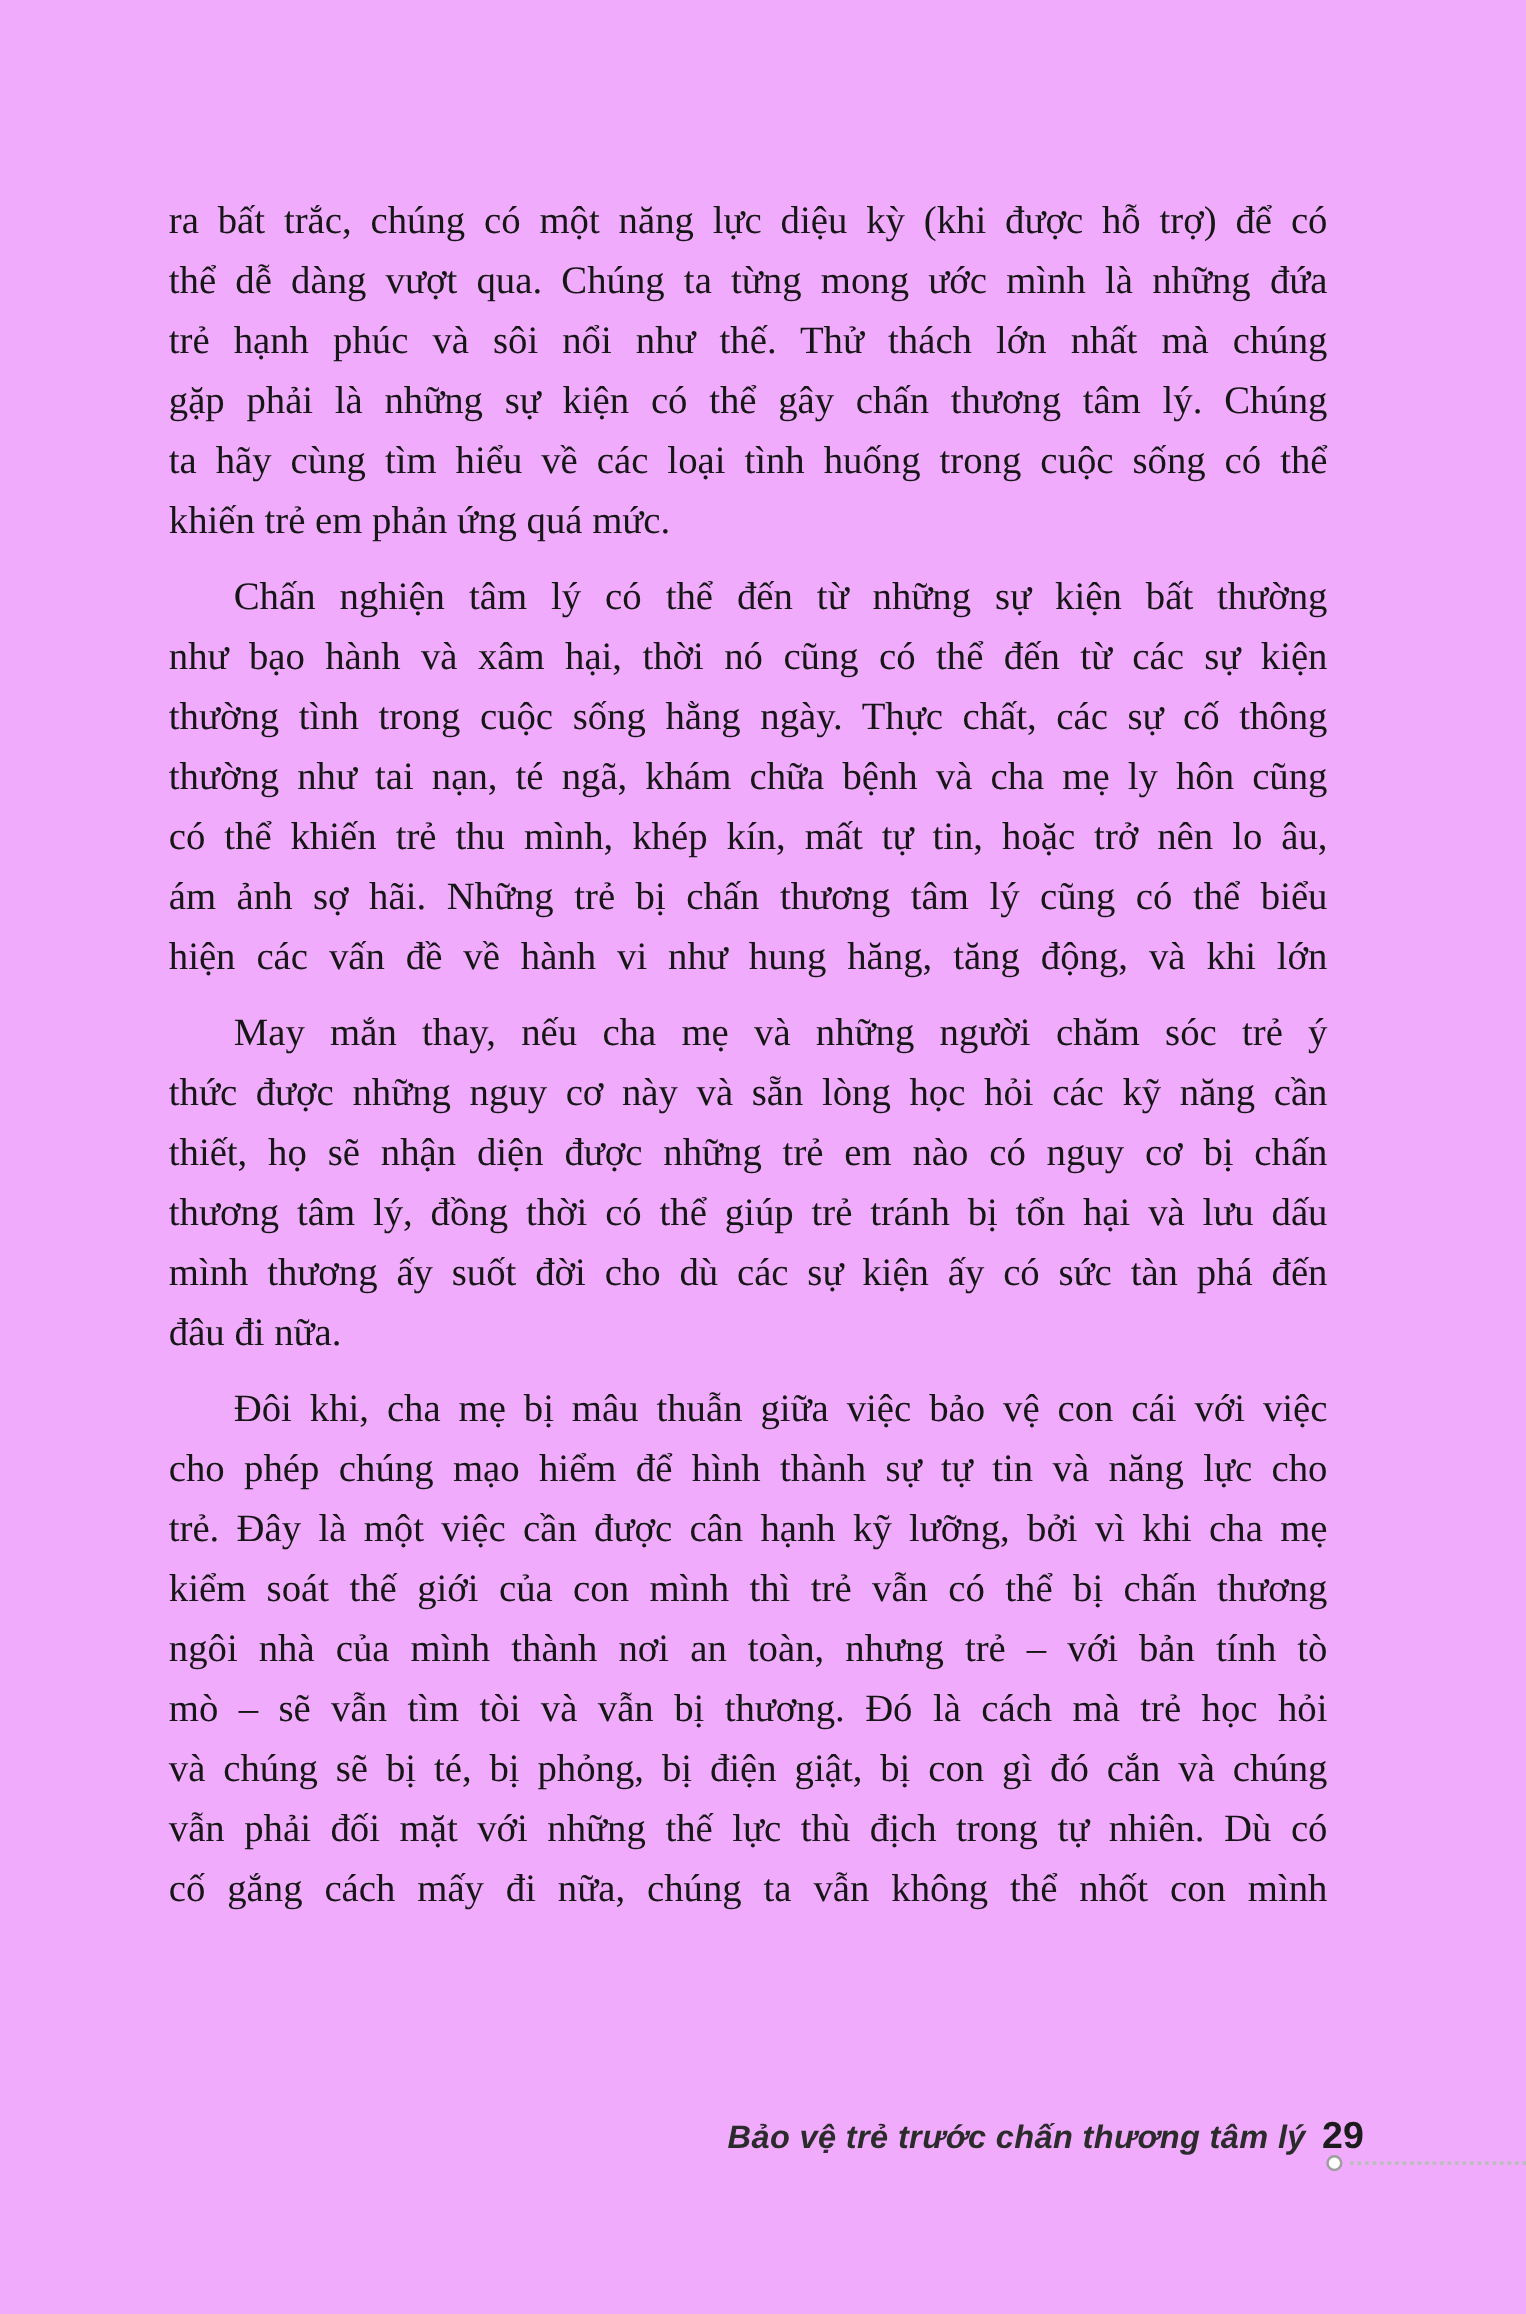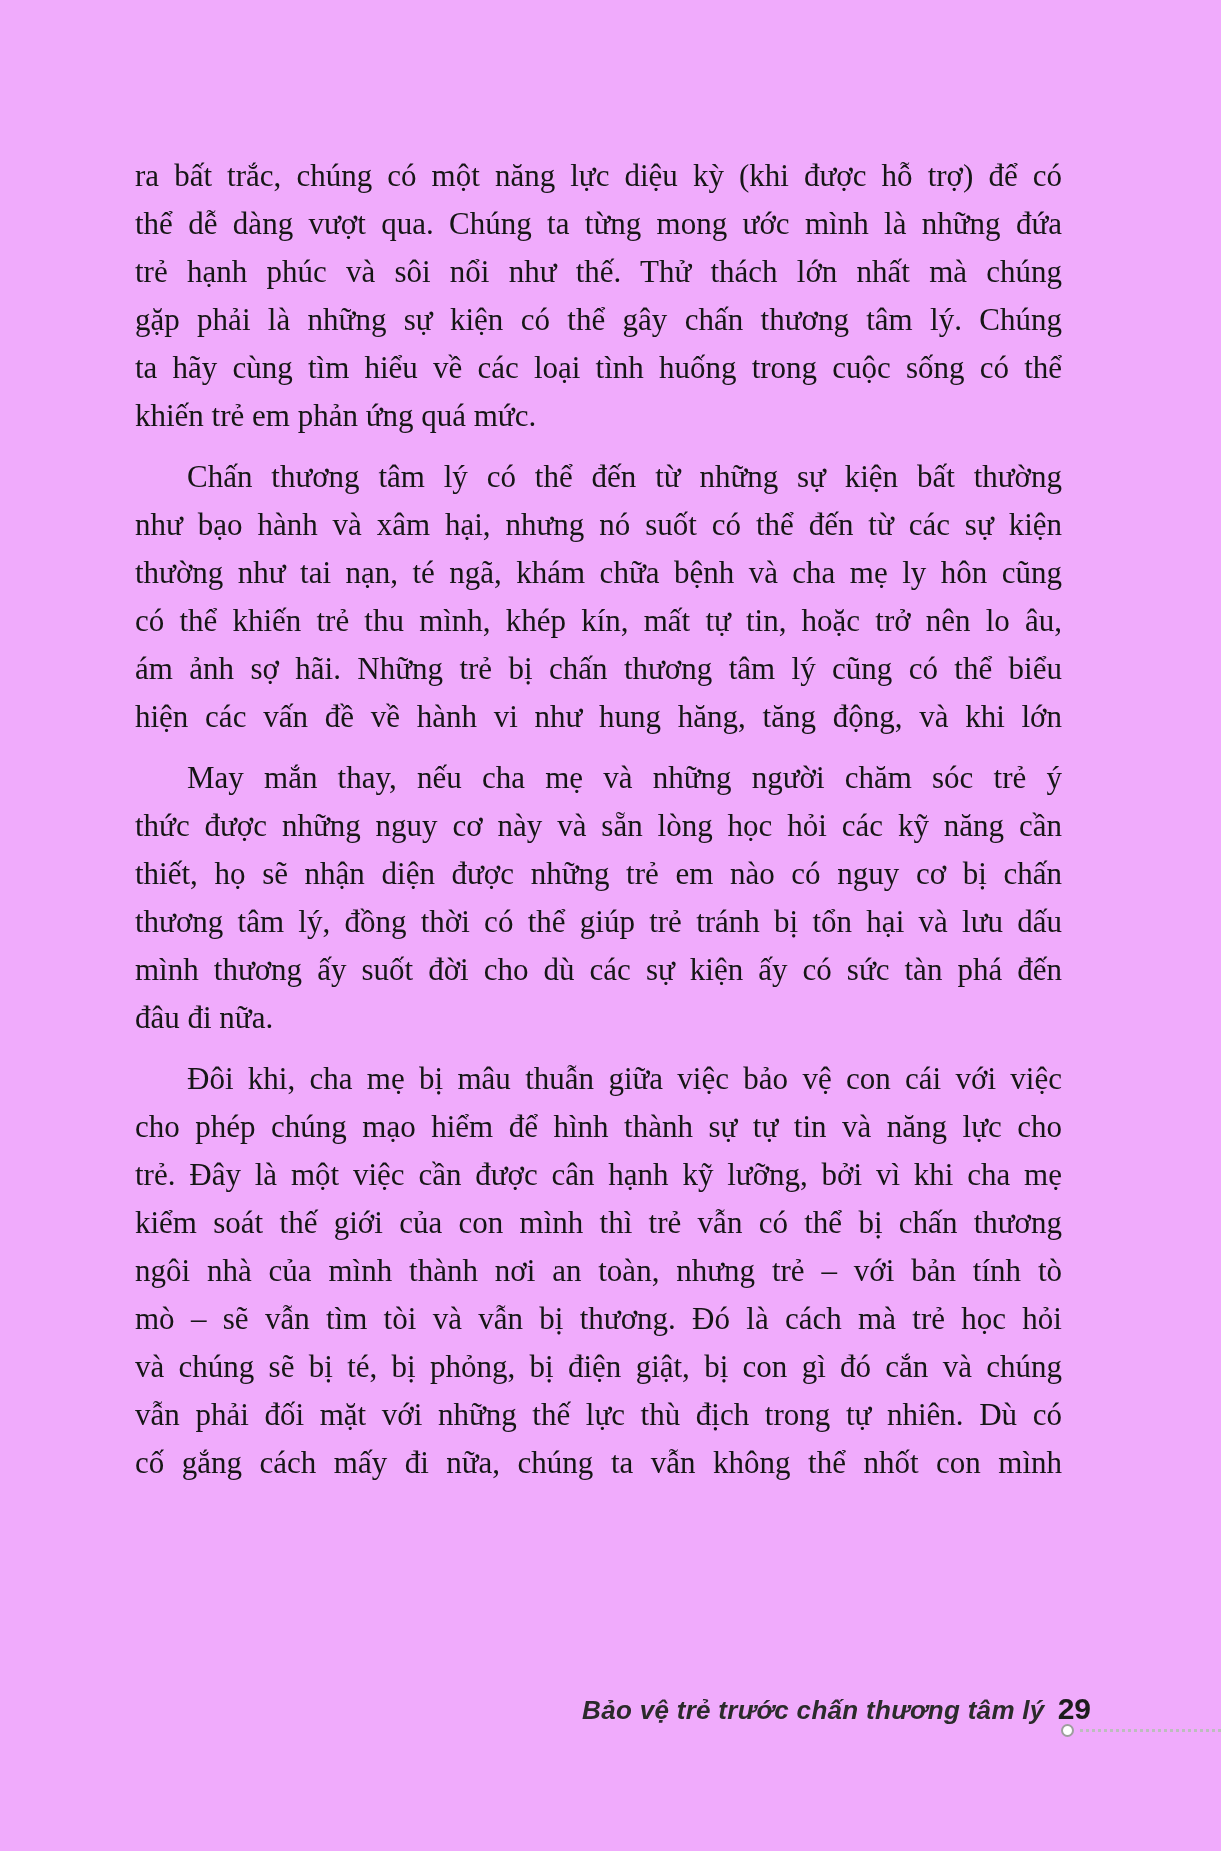--- a/index.html
+++ b/index.html
@@ -96,22 +96,23 @@
   <main class="text-block" id="paragraphs">
       <div class="para">
         <div class="line">ra bất trắc, chúng có một năng lực diệu kỳ (khi được hỗ trợ) để có</div>
         <div class="line">thể dễ dàng vượt qua. Chúng ta từng mong ước mình là những đứa</div>
         <div class="line">trẻ hạnh phúc và sôi nổi như thế. Thử thách lớn nhất mà chúng</div>
         <div class="line">gặp phải là những sự kiện có thể gây chấn thương tâm lý. Chúng</div>
         <div class="line">ta hãy cùng tìm hiểu về các loại tình huống trong cuộc sống có thể</div>
         <div class="line lastline">khiến trẻ em phản ứng quá mức.</div>
       </div>
       <div class="para indent">
-        <div class="line">Chấn thương tâm lý có thể đến từ những sự kiện bất thường</div>
-        <div class="line">như bạo hành và xâm hại, nhưng nó suốt có thể đến từ các sự kiện</div>
+        <div class="line">Chấn nghiện tâm lý có thể đến từ những sự kiện bất thường</div>
+        <div class="line">như bạo hành và xâm hại, thời nó cũng có thể đến từ các sự kiện</div>
+        <div class="line">thường tình trong cuộc sống hằng ngày. Thực chất, các sự cố thông</div>
         <div class="line">thường như tai nạn, té ngã, khám chữa bệnh và cha mẹ ly hôn cũng</div>
         <div class="line">có thể khiến trẻ thu mình, khép kín, mất tự tin, hoặc trở nên lo âu,</div>
         <div class="line">ám ảnh sợ hãi. Những trẻ bị chấn thương tâm lý cũng có thể biểu</div>
         <div class="line">hiện các vấn đề về hành vi như hung hăng, tăng động, và khi lớn</div>
       </div>
       <div class="para indent">
         <div class="line">May mắn thay, nếu cha mẹ và những người chăm sóc trẻ ý</div>
         <div class="line">thức được những nguy cơ này và sẵn lòng học hỏi các kỹ năng cần</div>
         <div class="line">thiết, họ sẽ nhận diện được những trẻ em nào có nguy cơ bị chấn</div>
         <div class="line">thương tâm lý, đồng thời có thể giúp trẻ tránh bị tổn hại và lưu dấu</div>

